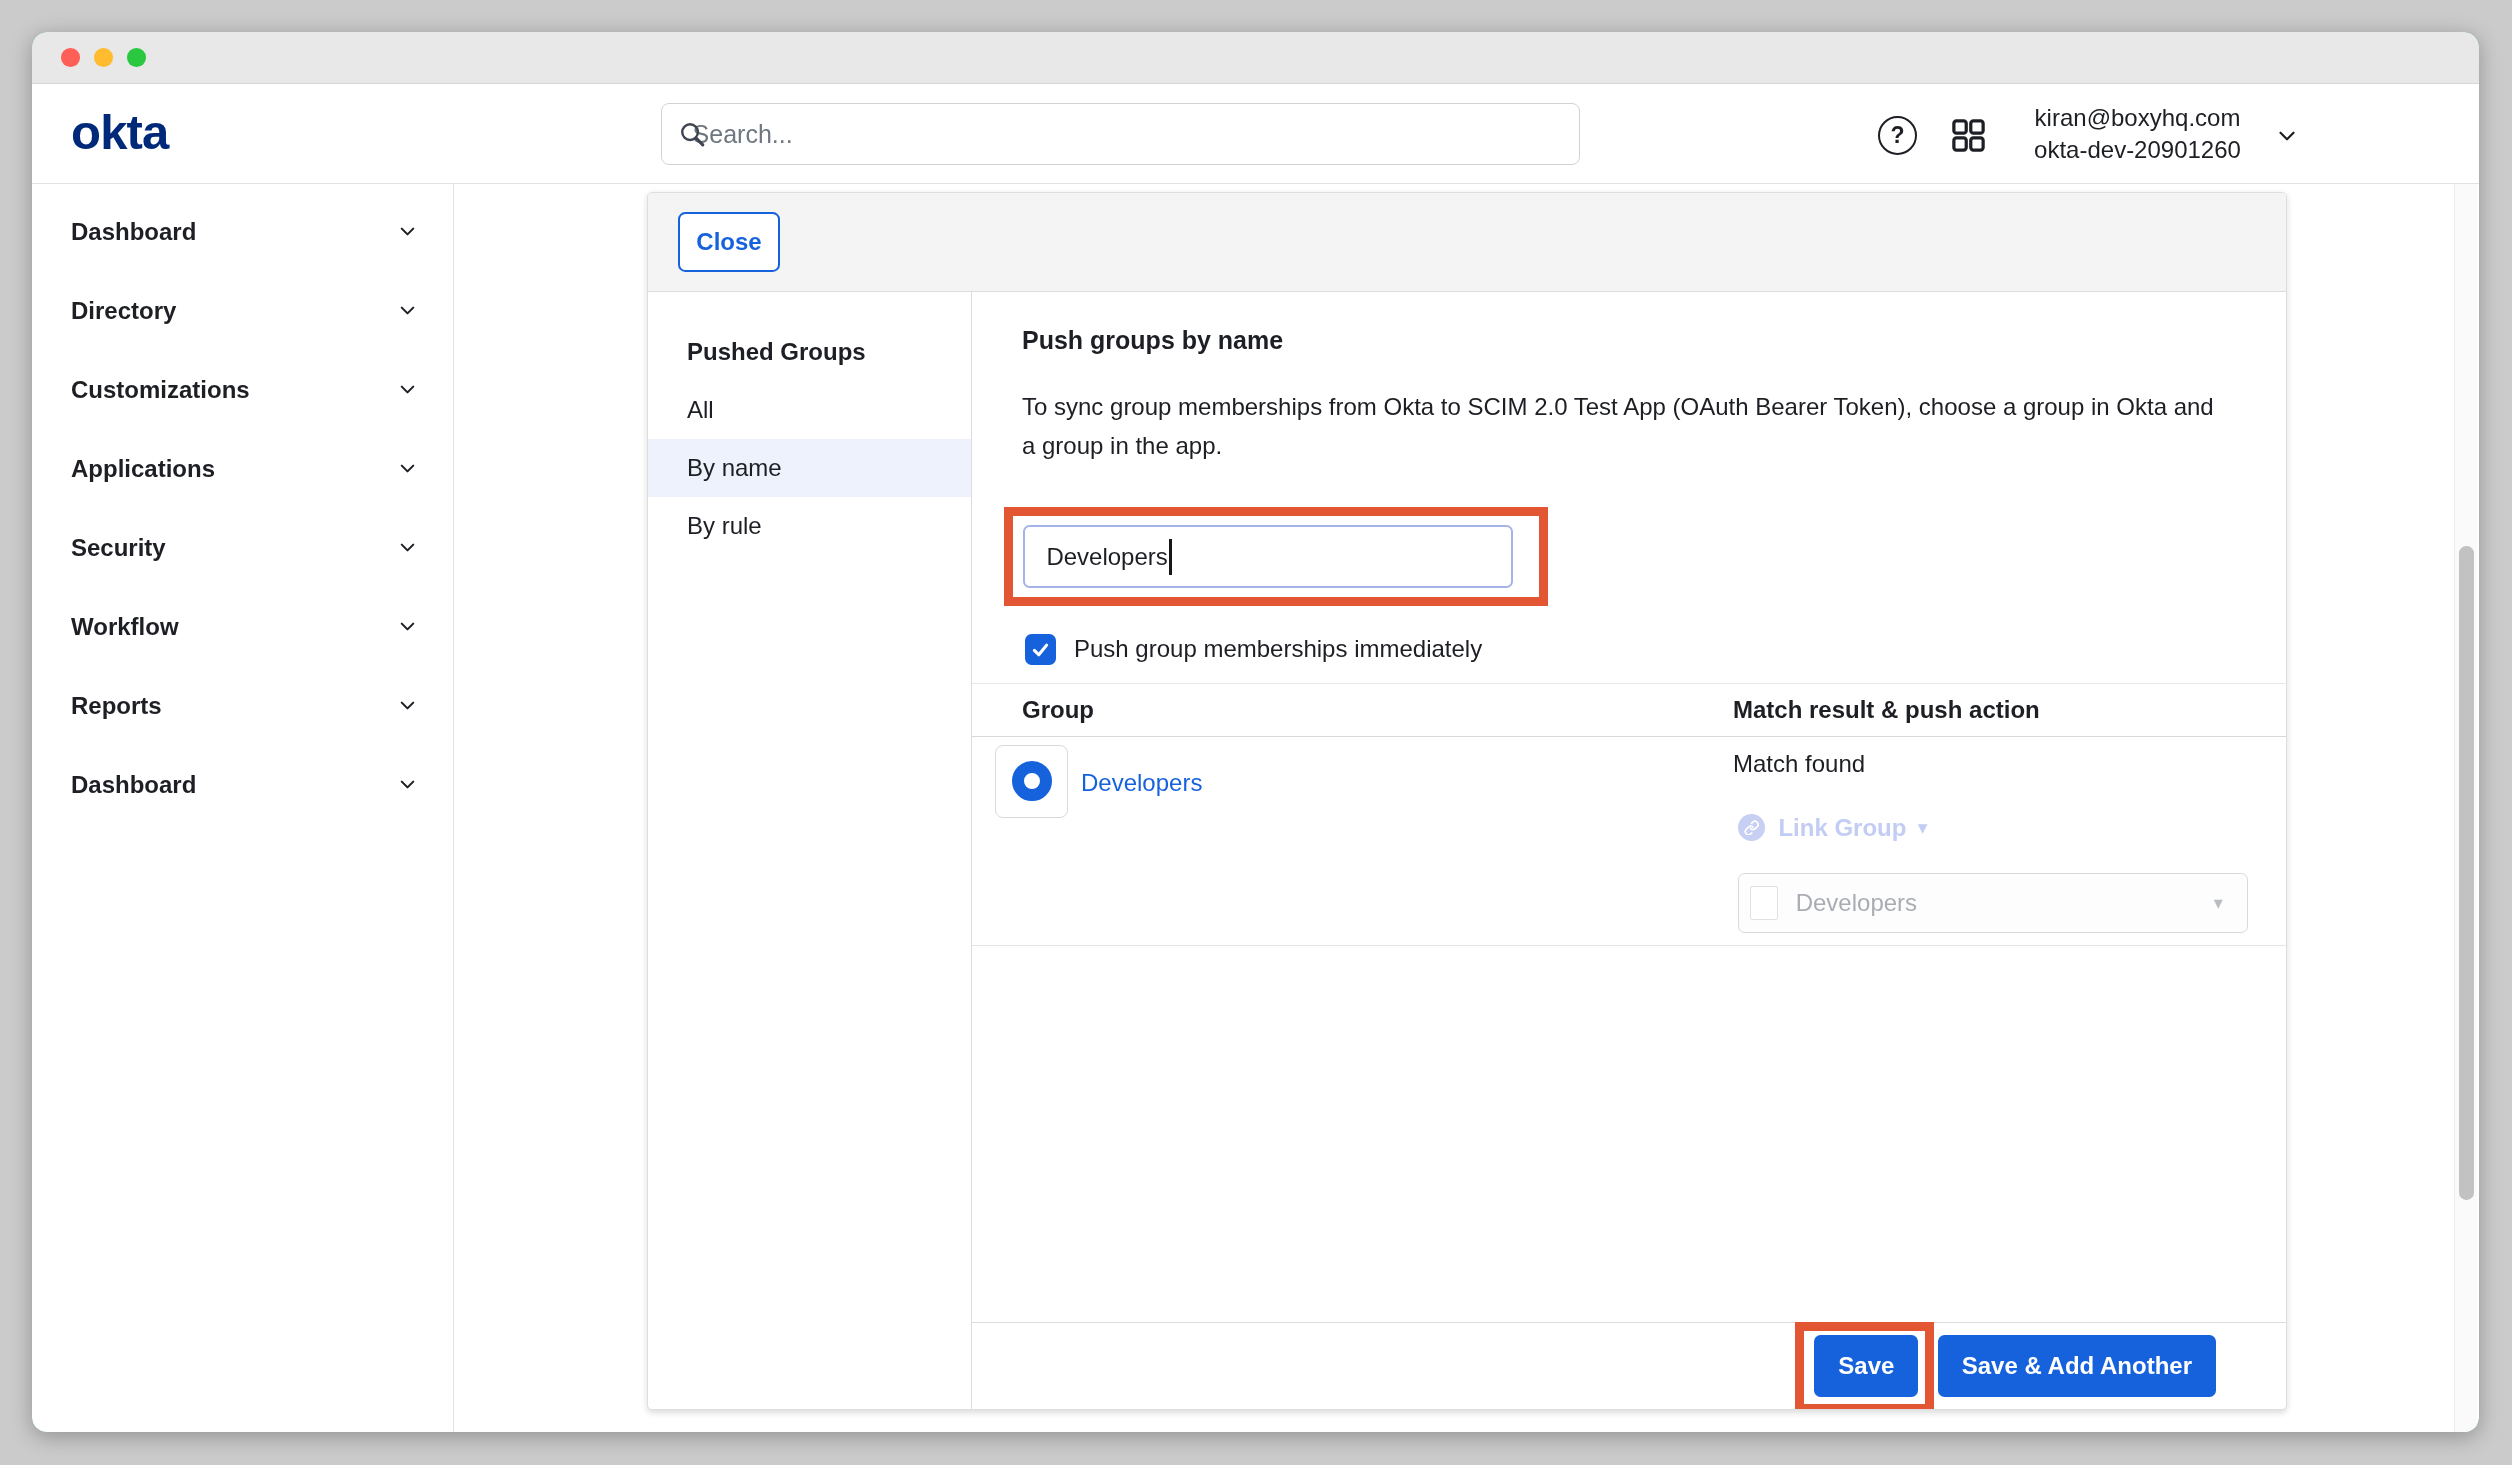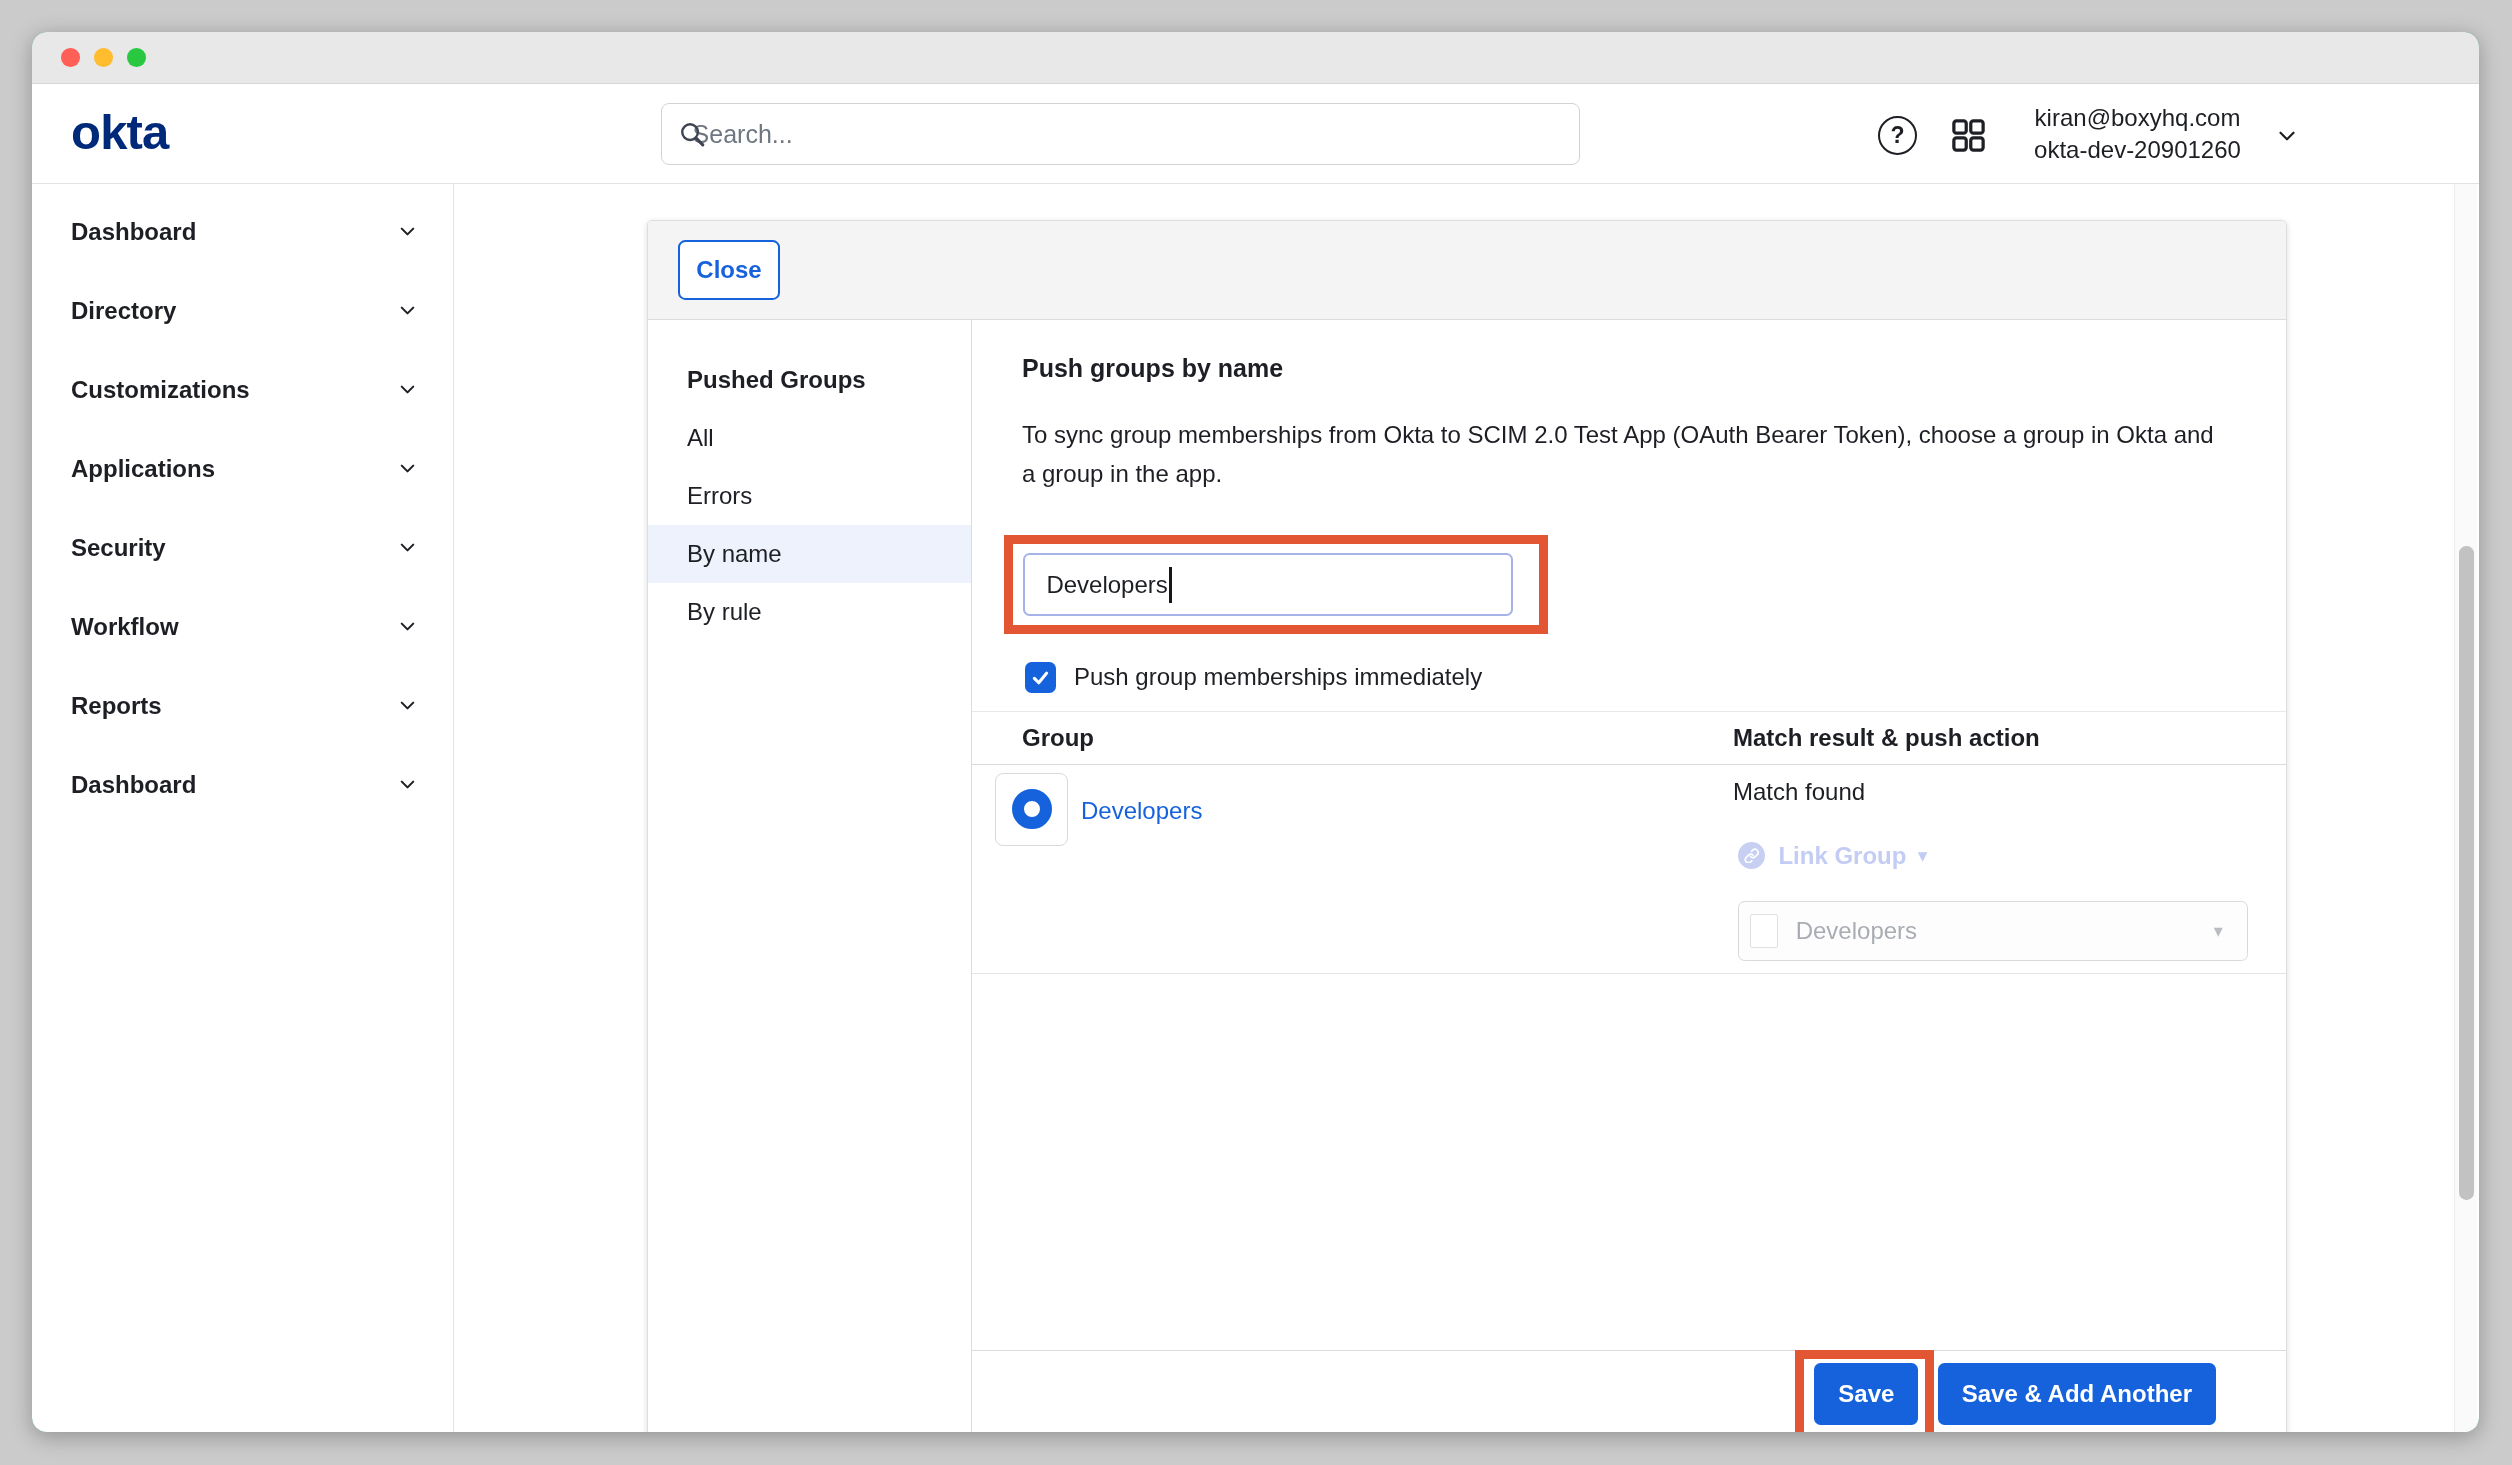--- a/index.html
+++ b/index.html
@@ -85,21 +85,21 @@
   .scroll-thumb {
     position: absolute; left: 4px; top: 362px; width: 14.6px; height: 654px;
     background: #c2c2c2; border-radius: 7.3px;
   }
 
   
   .dialog {
     position: absolute; left: 193px; top: 8px; width: 1640px; height: 1218px;
     background: #fff; border: 0.8px solid #dedede; border-radius: 4.9px;
     box-shadow: 0 2.4px 6.5px rgba(0,0,0,.14);
-    display: flex; flex-direction: column; overflow: hidden; margin-top: 28px;
+    display: flex; flex-direction: column; overflow: hidden;
   }
   .dialog-head {
     height: 99px; background: #f4f4f4; border-bottom: 0.8px solid #dcdcdc;
     display: flex; align-items: center; padding-left: 30px; flex-shrink: 0;
   }
   .btn-close {
     height: 60px; width: 102px; background: #fff; border: 2.4px solid #1662dd;
     border-radius: 7.3px; color: #1662dd; font-size: 24px; font-weight: 700;
     font-family: "Liberation Sans", sans-serif; cursor: pointer;
   }
@@ -287,21 +287,20 @@
       <div class="dialog">
         <div class="dialog-head">
           <button class="btn-close">Close</button>
         </div>
 
         <div class="dialog-body">
 
           <div class="dnav">
             <div class="dnav-title">Pushed Groups</div>
             <div class="dnav-item">All</div>
-            <div class="dnav-item">Errors</div>
             <div class="dnav-item selected">By name</div>
             <div class="dnav-item">By rule</div>
           </div>
 
           <div class="dmain">
             <h2>Push groups by name</h2>
             <p class="desc">To sync group memberships from Okta to SCIM 2.0 Test App (OAuth Bearer Token), choose a group in Okta and a group in the app.</p>
 
             <div class="input-wrap">
               <div class="annotation inputbox"></div>

